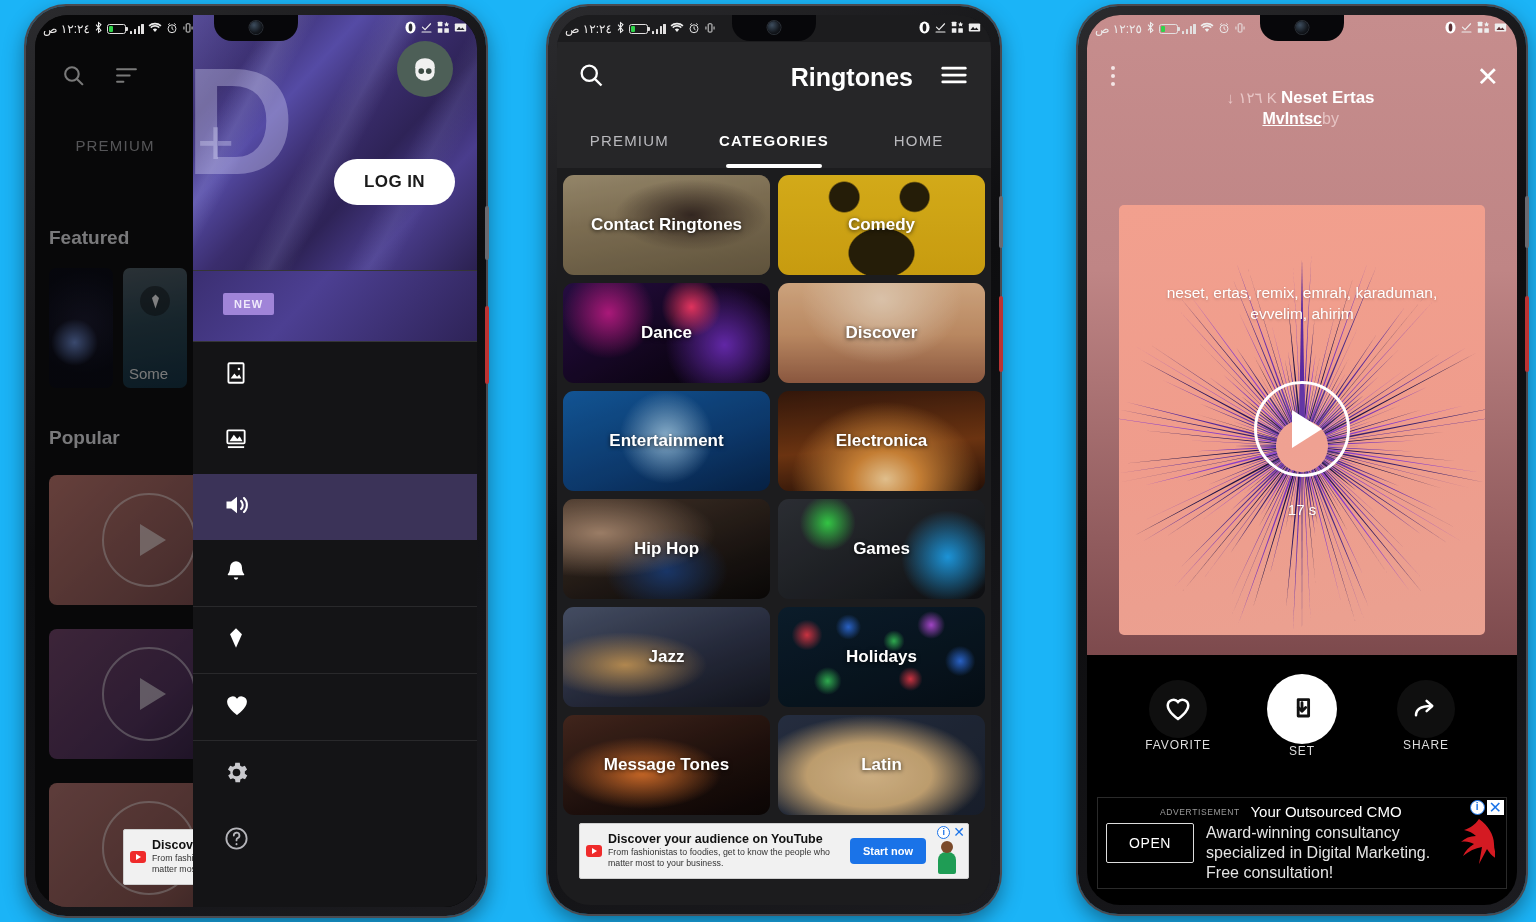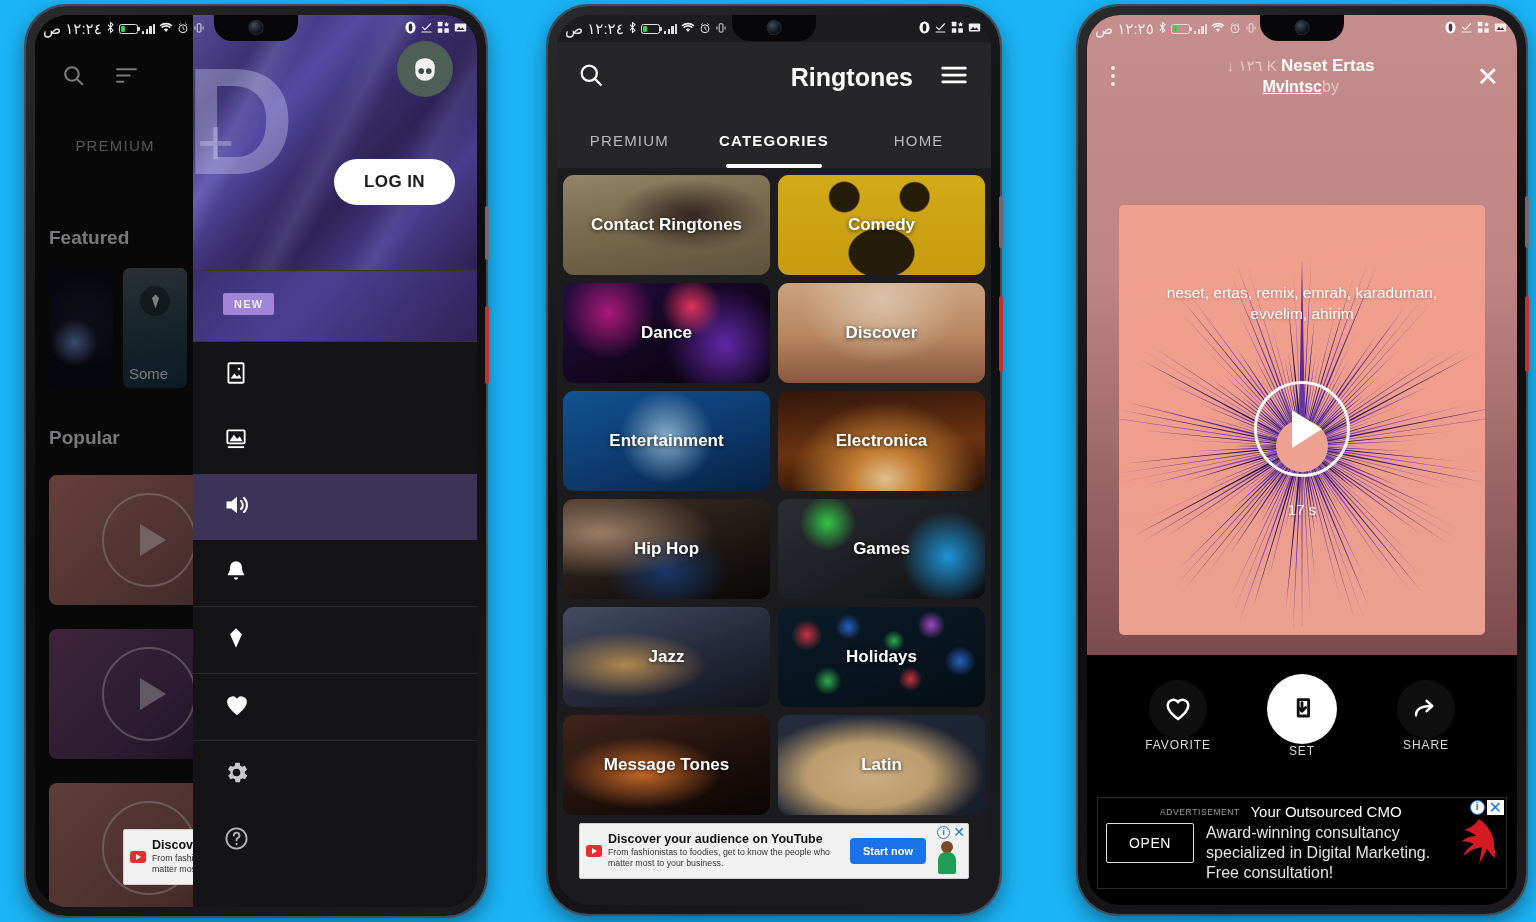--- a/index.html
+++ b/index.html
@@ -54,21 +54,21 @@
     position: absolute; top: 0; left: 0; right: 0;
     height: 27px; z-index: 30;
     display: flex; align-items: center;
     justify-content: space-between;
     padding: 0 10px 0 8px;
     color: #eceaea;
     font-size: 11px;
     letter-spacing: .2px;
   }
   .sb-left, .sb-right { display: flex; align-items: center; gap: 4px; }
-  .sb-time { font-size: 15px; direction: rtl; white-space: nowrap; }
+  .sb-time { font-size: 12px; direction: rtl; white-space: nowrap; }
   .ic { display:inline-block; line-height: 1; }
   .bat {
     width: 19px; height: 10px; border: 1.4px solid #e2e0e0; border-radius: 2.5px;
     position: relative; display: inline-block;
   }
   .bat::after {
     content:""; position:absolute; right:-3.4px; top:2.3px;
     width:2px; height:4.6px; background:#e2e0e0; border-radius:0 1px 1px 0;
   }
   .bat i { position:absolute; left:1px; top:1px; bottom:1px; width:4.5px; background:#2fd34a; border-radius:1px; display:block;}
@@ -305,21 +305,21 @@
     position:absolute; top:0; left:0; right:0; height:640px;
     background:linear-gradient(180deg,#c68d8d 0%,#bf8585 40%,#7d4a4d 100%);
   }
   .p3-head {
     position:absolute; top:27px; left:0; right:0; height:76px;
     display:flex; align-items:flex-start; padding:8px 18px 0 14px;
   }
   .p3-kebab { width:24px; display:flex; flex-direction:column; align-items:center; gap:4px; padding-top:16px; cursor:pointer; }
   .p3-kebab i { width:4px;height:4px;border-radius:50%;background:#f4e6e6;display:block;}
   .p3-titles { flex:1; text-align:center; padding-top:6px; }
-  .p3-line1 { font-size:17px; color:#fff; font-weight:600; }
+  .p3-line1 { font-size:17px; color:#fff; font-weight:600;margin-top:32px; }
   .p3-line1 .dl { color:#e8c6c6; font-weight:400; font-size:15px; }
   .p3-line2 { font-size:16px; color:#e6c3c3; margin-top:2px; }
   .p3-line2 u { color:#fff; text-decoration:underline; font-weight:600;}
   .p3-close { color:#fff; font-size:27px; line-height:1; padding-top:14px; cursor:pointer; font-weight:300;}
 
   .art {
     position:absolute; left:32px; right:32px; top:190px; height:430px;
     border-radius:5px; overflow:hidden;
     background:linear-gradient(170deg,#f2a08e 0%,#ef9c8c 55%,#eaa191 100%);
   }

